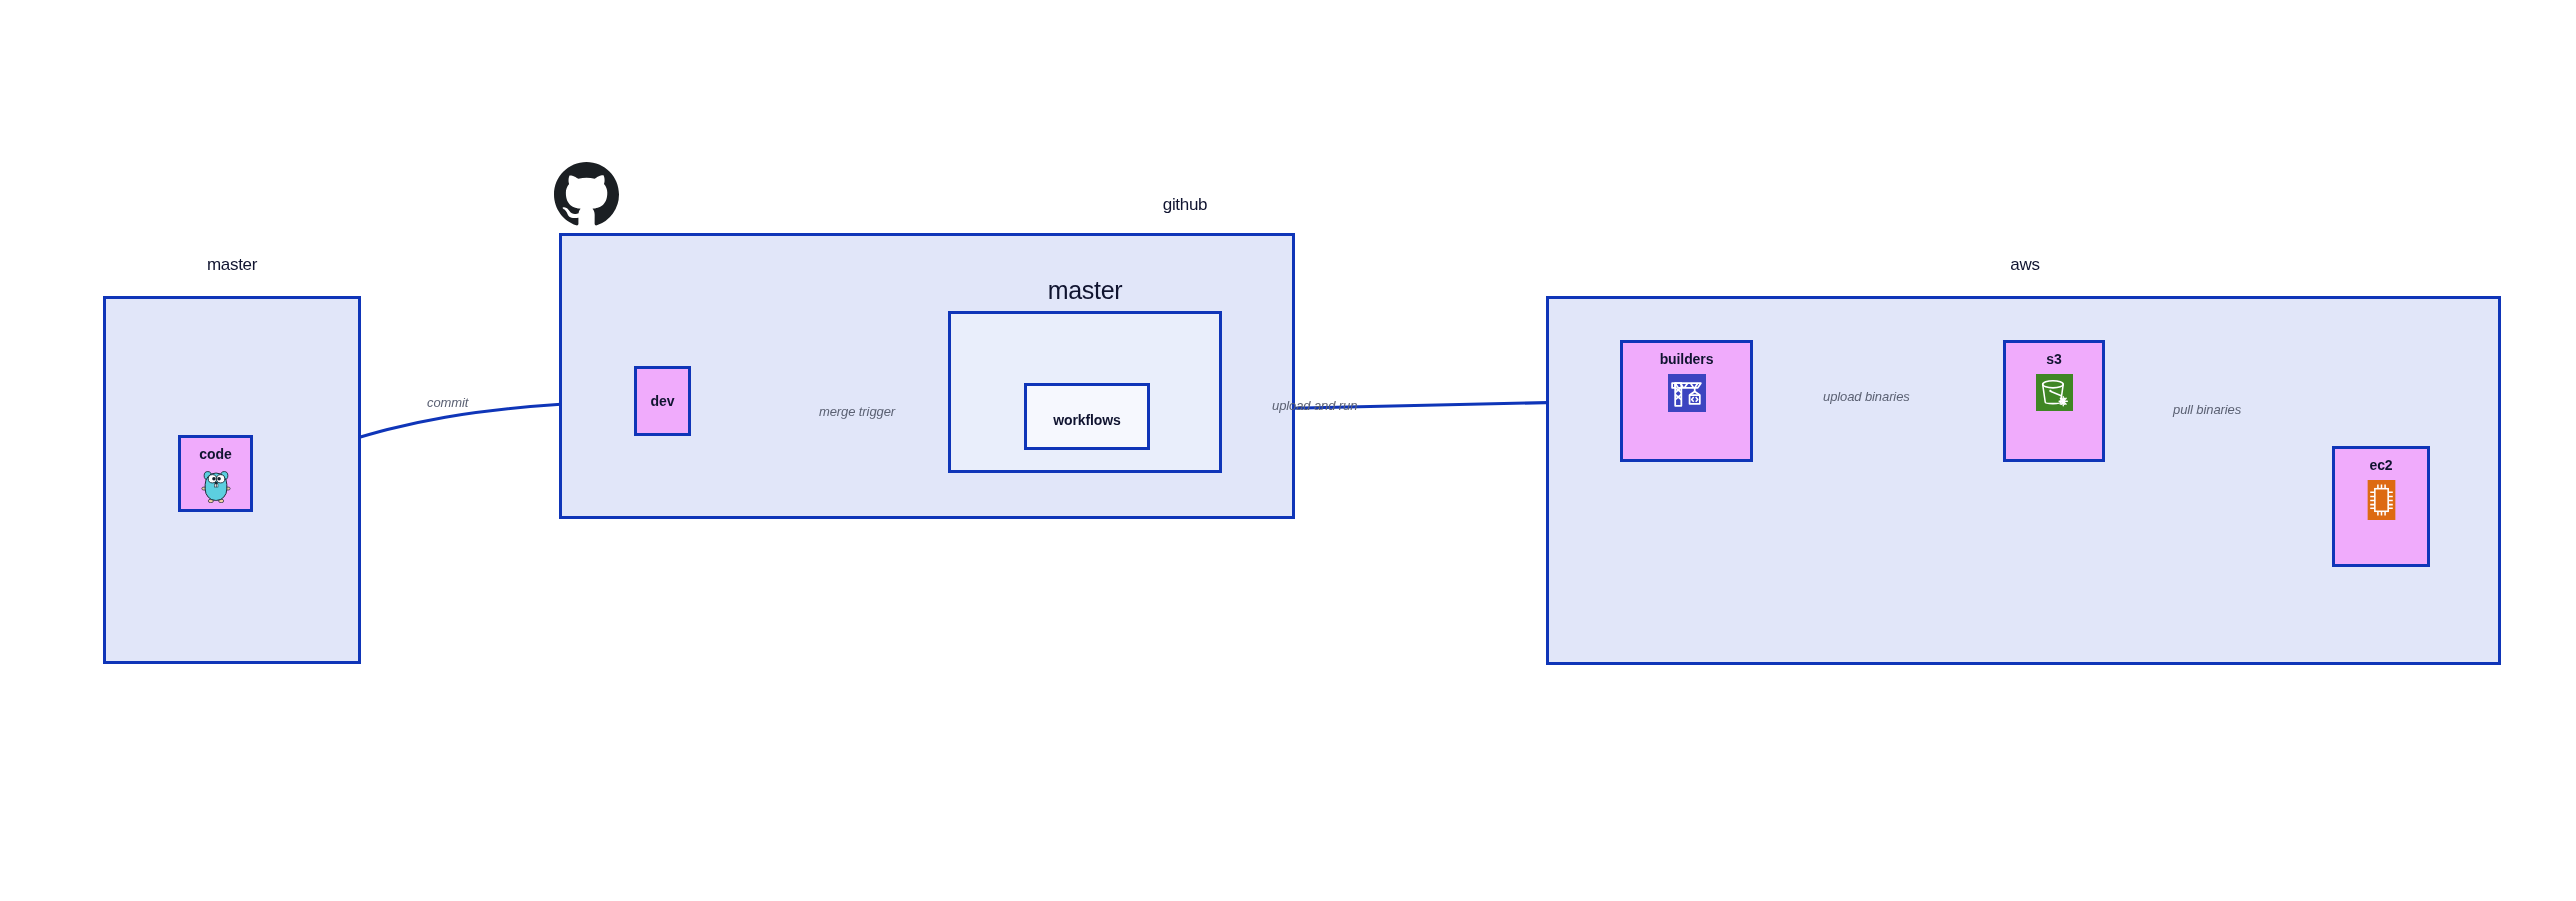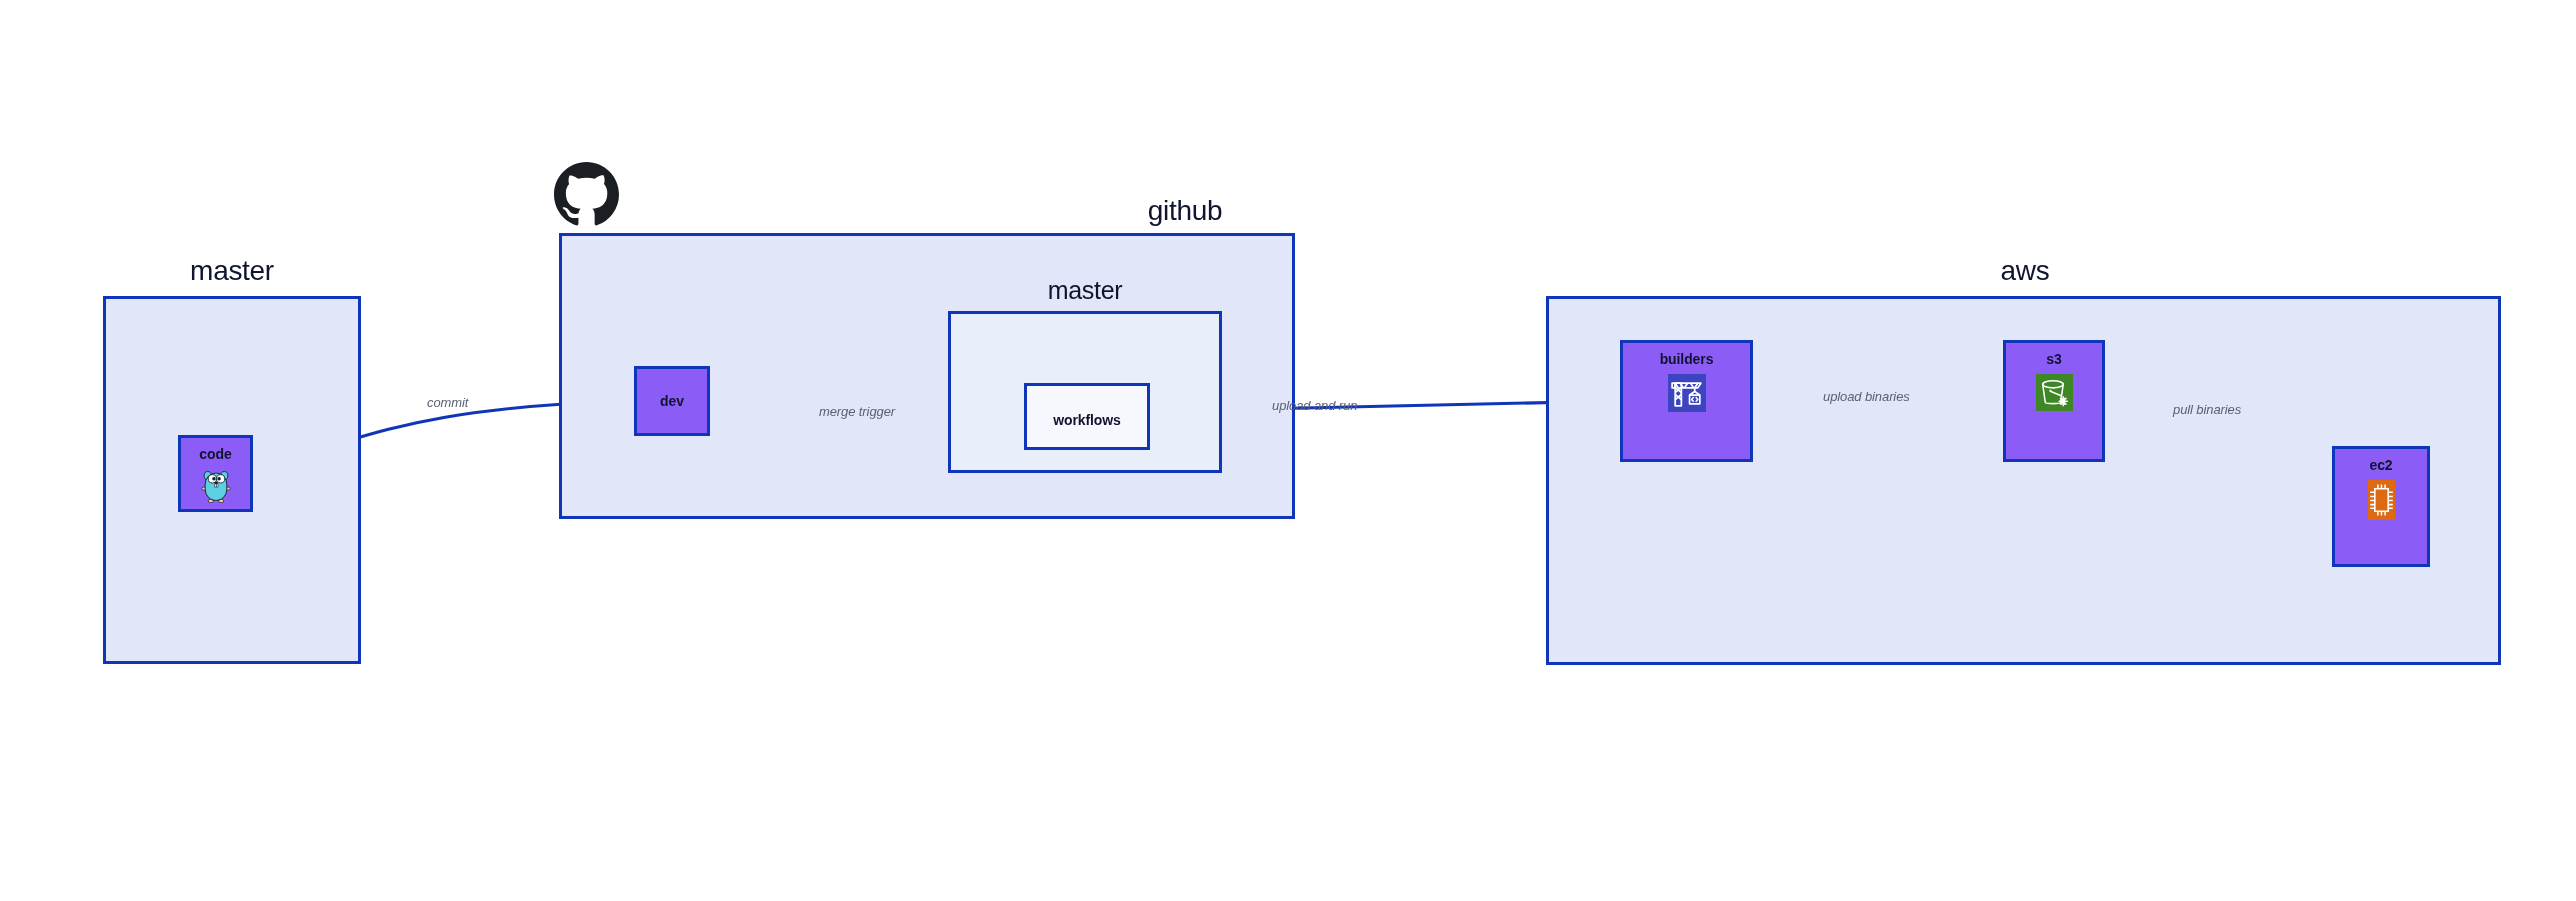--- a/index.html
+++ b/index.html
@@ -13,39 +13,39 @@
   
   .group{
     position:absolute;
     background:#e1e6f9;
     border:3.6px solid #0f35b8;
     box-sizing:border-box;
   }
   .group-label{
     position:absolute;
     color:#101430;
-    font-size:28px;
+    font-size:17px;
     font-weight:400;
     white-space:nowrap;
     text-align:center;
     letter-spacing:-0.3px;
   }
 
   
   .subgroup{
     position:absolute;
     background:#e9eefb;
     border:3.1px solid #0f35b8;
     box-sizing:border-box;
   }
 
   
   .node{
     position:absolute;
-    background:#8b5cf6;
+    background:#f0abfc;
     border:3.1px solid #0f35b8;
     box-sizing:border-box;
     display:flex;
     flex-direction:column;
     align-items:center;
   }
   .node.plain{background:#f6f8fe;}
   .node-label{
     color:#101430;
     font-size:14px;
@@ -148,21 +148,21 @@
         0 0 16 8c0-4.42-3.58-8-8-8z"></path>
     </svg>
   </div>
 
   <div class="group" style="left:559px;top:233px;width:736px;height:286px;"></div>
   <div class="group-label" style="left:1082px;top:195px;width:206px;">github</div>
 
   <div class="subgroup" style="left:948px;top:311px;width:274px;height:162px;"></div>
   <div class="group-label" style="left:948px;top:276px;width:274px;font-size:25px;">master</div>
 
-  <div class="node" style="left:634px;top:366px;width:76px;height:70px;justify-content:center;text-align:right;">
+  <div class="node" style="left:634px;top:366px;width:57px;height:70px;justify-content:center;text-align:right;">
     <div class="node-label" style="margin-top:0;">dev</div>
   </div>
 
   <div class="node plain" style="left:1024px;top:383px;width:126px;height:67px;justify-content:center;">
     <div class="node-label" style="margin-top:6px;">workflows</div>
   </div>
 
   <div class="group" style="left:1546px;top:296px;width:955px;height:369px;"></div>
   <div class="group-label" style="left:1855px;top:255px;width:340px;">aws</div>
 

